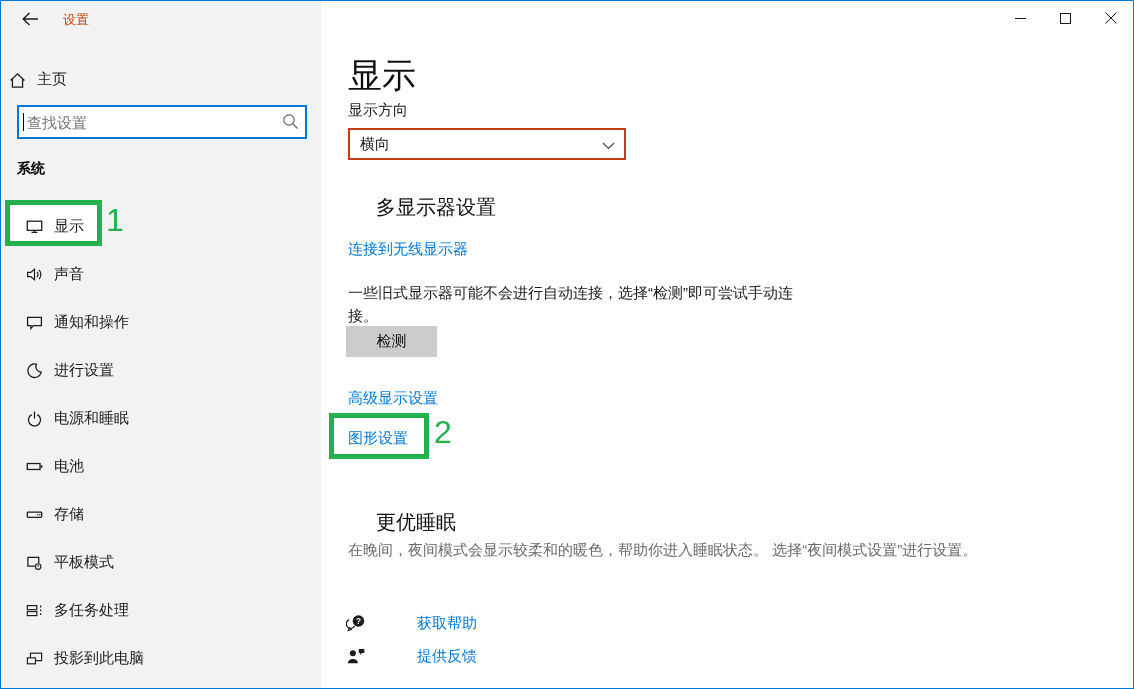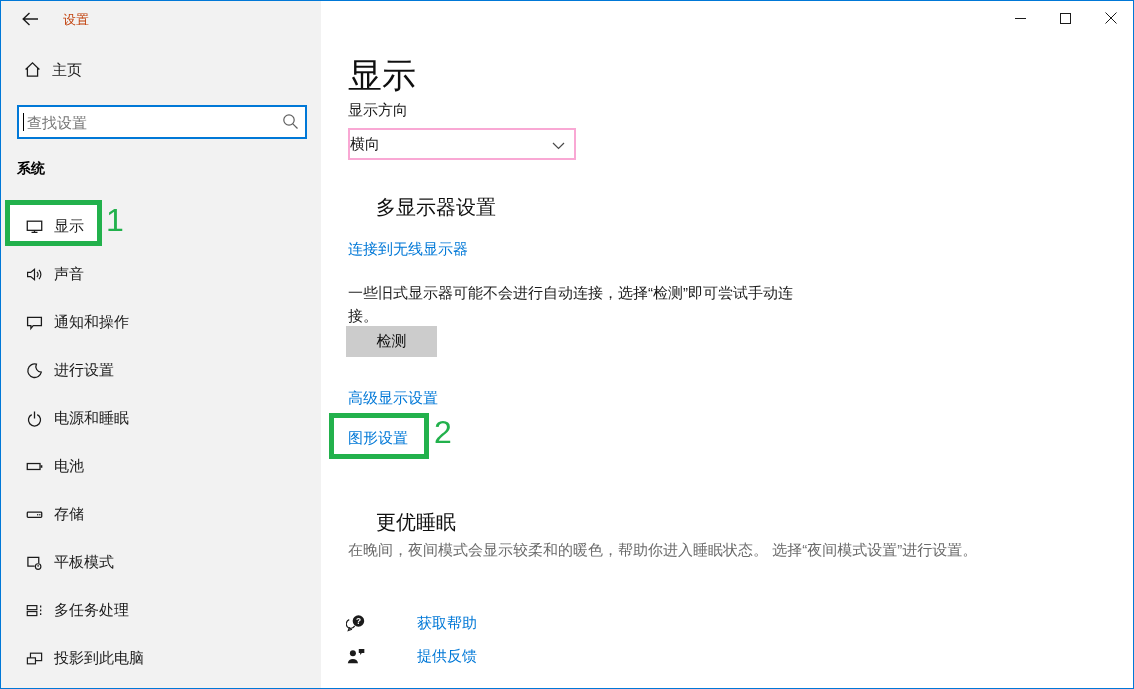--- a/index.html
+++ b/index.html
@@ -6,21 +6,21 @@
   body { background:#e8e8e8; font-family:"Liberation Sans","DejaVu Sans",sans-serif; }
   .win { position:relative; width:1134px; height:689px; background:#ffffff;
          border:1px solid #0078d7; overflow:hidden; color:#1b1b1b; }
 
   
   .sidebar { position:absolute; left:0; top:0; bottom:0; width:320px; background:#f2f2f2; }
   .back-btn { position:absolute; left:15px; top:6px; width:28px; height:24px;
               display:flex; align-items:center; justify-content:center; }
   .app-title { position:absolute; left:62px; top:10px; font-size:13px; color:#c2410c; }
   .home-row { position:absolute; left:0; right:0; top:60px; height:28px;
-              display:flex; align-items:flex-start; padding-left:23px; gap:11px; font-size:15px; }
+              display:flex; align-items:flex-end; padding-left:8px; gap:11px; font-size:15px; }
   .search-wrap { position:absolute; left:16px; top:104px; width:290px; height:34px; }
   .search-input { width:100%; height:100%; border:2px solid #0078d7; background:#fff;
                   font-size:15px; padding:0 30px 0 8px; outline:none; color:#1b1b1b;
                   font-family:inherit; }
   .search-input::placeholder { color:#767676; }
   .caret { position:absolute; left:6px; top:8px; width:1px; height:18px; background:#000; }
   .search-glyph { position:absolute; right:8px; top:8px; width:17px; height:17px; }
   .section-label { position:absolute; left:16px; top:159px; font-size:14px; font-weight:bold; color:#000; }
   .nav { position:absolute; left:0; right:0; top:201px; }
   .nav-row { height:48px; display:flex; align-items:center; padding-left:25px; gap:11px;
@@ -34,23 +34,23 @@
   .anno-box2 { position:absolute; left:8px; top:412px; width:100px; height:46px;
                border:5px solid #22b14c; background:transparent; z-index:0; }
   .anno-num2 { position:absolute; left:113px; top:413px; font-size:32px; color:#22b14c; }
 
   
   .main { position:absolute; left:320px; top:0; right:0; bottom:0; background:#fff; }
   .controls { position:absolute; top:0; right:0; display:flex; }
   .ctrl { width:45px; height:34px; display:flex; align-items:center; justify-content:center; }
   .page-title { position:absolute; left:27px; top:52px; font-size:34px; font-weight:400; color:#0f0f0f; }
   .orient-label { position:absolute; left:27px; top:100px; font-size:15px; }
-  .select { position:absolute; left:27px; top:127px; width:228px; height:32px;
-            border:2px solid #f9a8d4; background:#fff; display:flex; align-items:center;
-            font-size:15px; }
+  .select { position:absolute; left:27px; top:127px; width:278px; height:32px;
+            border:2px solid #c2410c; background:#fff; display:flex; align-items:center;
+            padding-left:10px; font-size:15px; }
   .select .chev { position:absolute; right:9px; top:12px; }
   .h2 { position:absolute; left:27px; font-size:20px; font-weight:400; color:#0f0f0f;margin-left:28px; }
   .link { position:absolute; left:27px; font-size:15px; color:#0078d7; cursor:pointer; }
   .para1 { position:absolute; left:27px; top:280px; font-size:15px; line-height:23px;
            color:#1b1b1b; white-space:pre-line; }
   .detect-btn { position:absolute; left:25px; top:325px; width:91px; height:31px;
                 background:#cccccc; border:2px solid #cccccc; font-size:15px; color:#0f0f0f;
                 font-family:inherit; }
   .para2 { position:absolute; left:27px; top:540px; font-size:15px; color:#6b6b6b; }
   .help-row { position:absolute; left:25px; display:flex; align-items:center; gap:14px;

